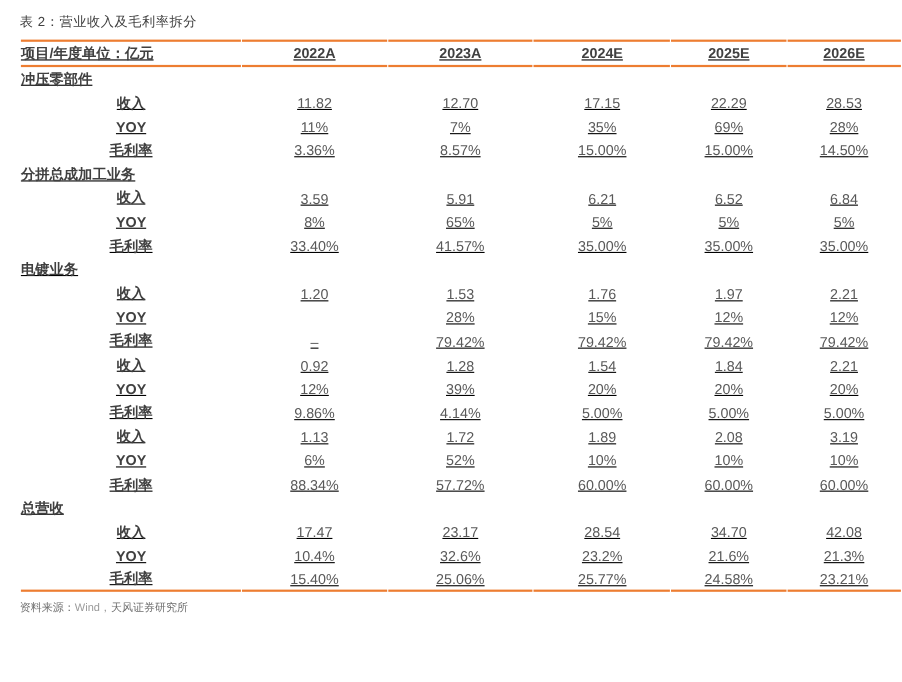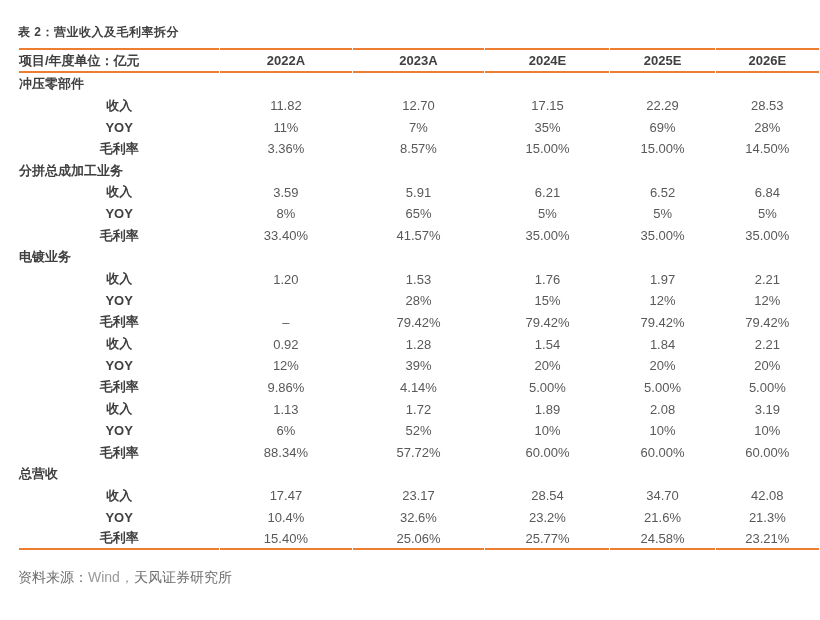--- a/index.html
+++ b/index.html
@@ -13,30 +13,31 @@
   html, body {
     margin: 0; padding: 0;
     width: 820px; height: 620px;
     background: #ffffff;
     overflow: hidden;
     font-family: "Liberation Sans", "DejaVu Sans", sans-serif;
   }
   .page { padding: 12px 0 0 18px; width: 820px; height: 620px; }
   .table-title {
     font-size: 12px;
-    font-weight: bold;
-    color: var(--text-dark);
-    margin: 12px 0 7px 0;
+    font-weight: normal;
+    color: var(--text-dark);
+    margin: 0 0 7px 0;
     letter-spacing: 0.5px;
   }
   table.breakdown {
     width: 802px;
     table-layout: fixed;
     border-collapse: separate;
     border-spacing: 1px 0;
+    text-decoration: underline;
   }
   col.c0 { width: 25.2%; }
   col.c1 { width: 16.5%; }
   col.c2 { width: 16.6%; }
   col.c3 { width: 15.6%; }
   col.c4 { width: 13.1%; }
   col.c5 { width: 13.0%; }
   thead th {
     border-top: 2px solid var(--accent);
     border-bottom: 2px solid var(--accent);
@@ -62,22 +63,22 @@
     text-align: left;
     font-weight: bold;
     color: var(--text-dark);
   }
   td.row-label {
     font-weight: bold;
     color: var(--text-dark);
   }
   tbody tr:last-child td { border-bottom: 2px solid var(--accent); }
   .footer {
-    margin-top: 19px;
-    font-size: 14px;
+    margin-top: 7px;
+    font-size: 10px;
     color: var(--text-footer);
   }
   .footer .wind { color: var(--text-footer-light); }
 </style>
 </head>
 <body>
 
 <div class="page">
   <div class="table-title">表 2：营业收入及毛利率拆分</div>
 

